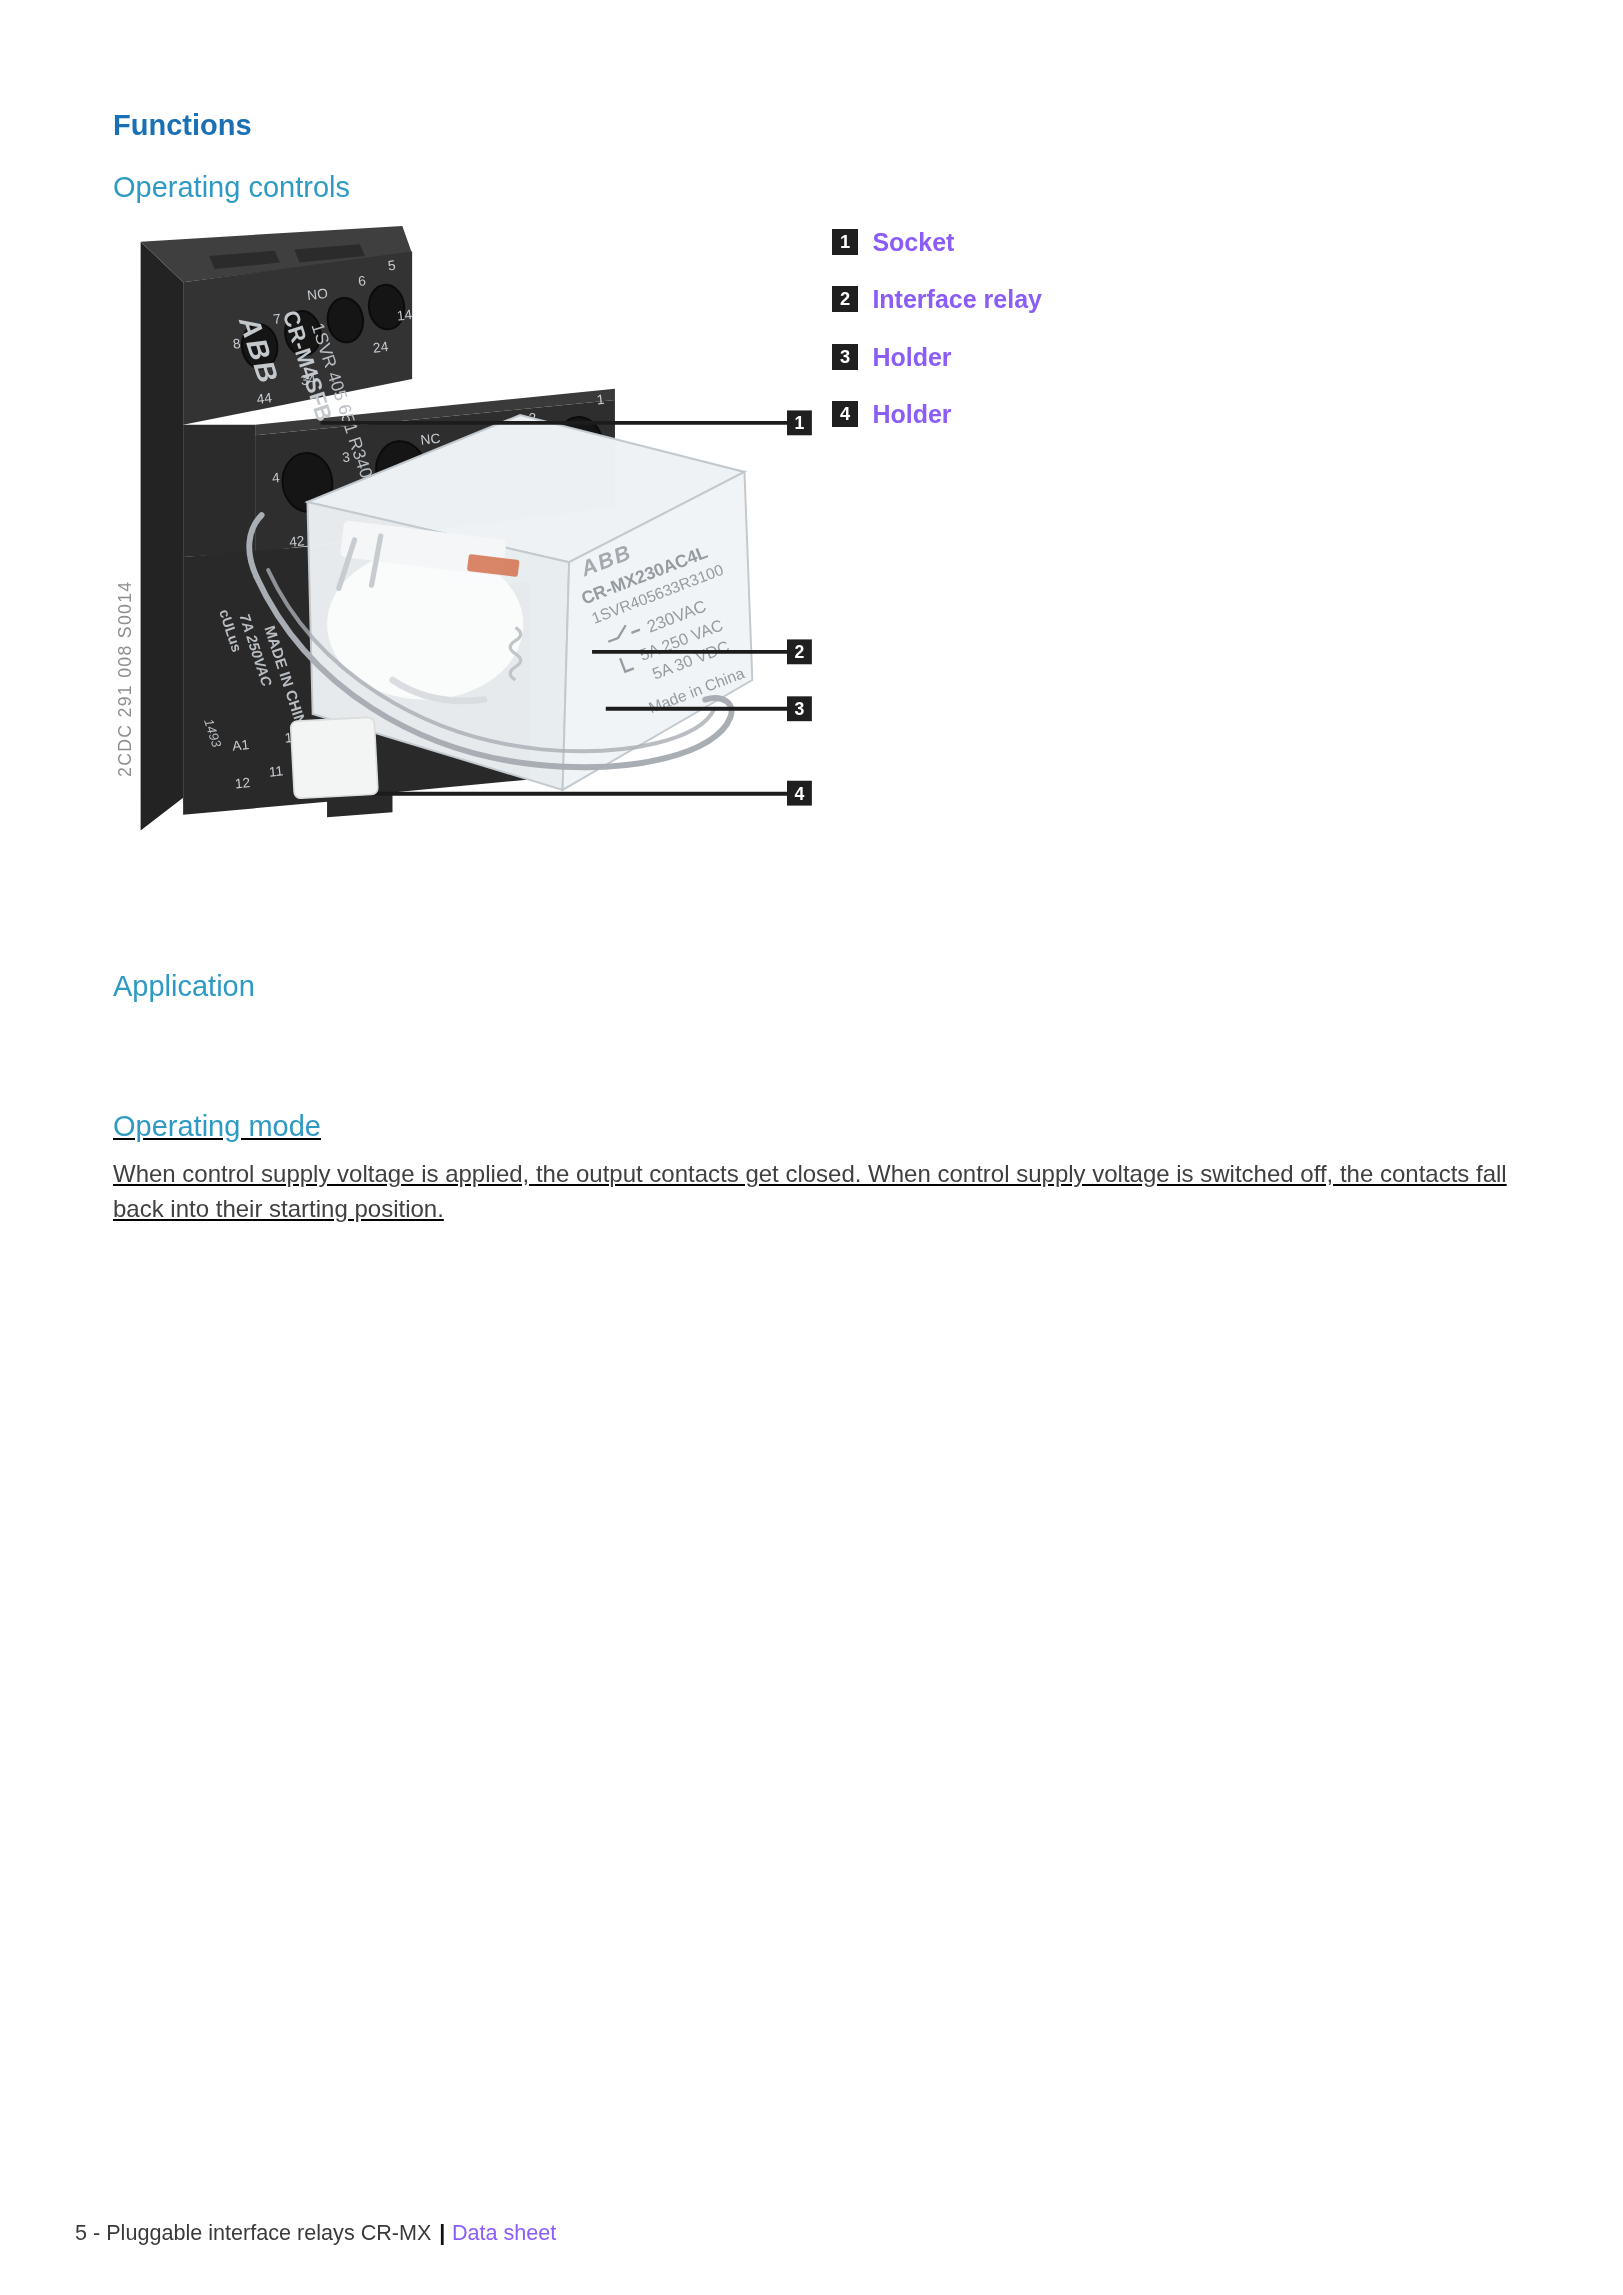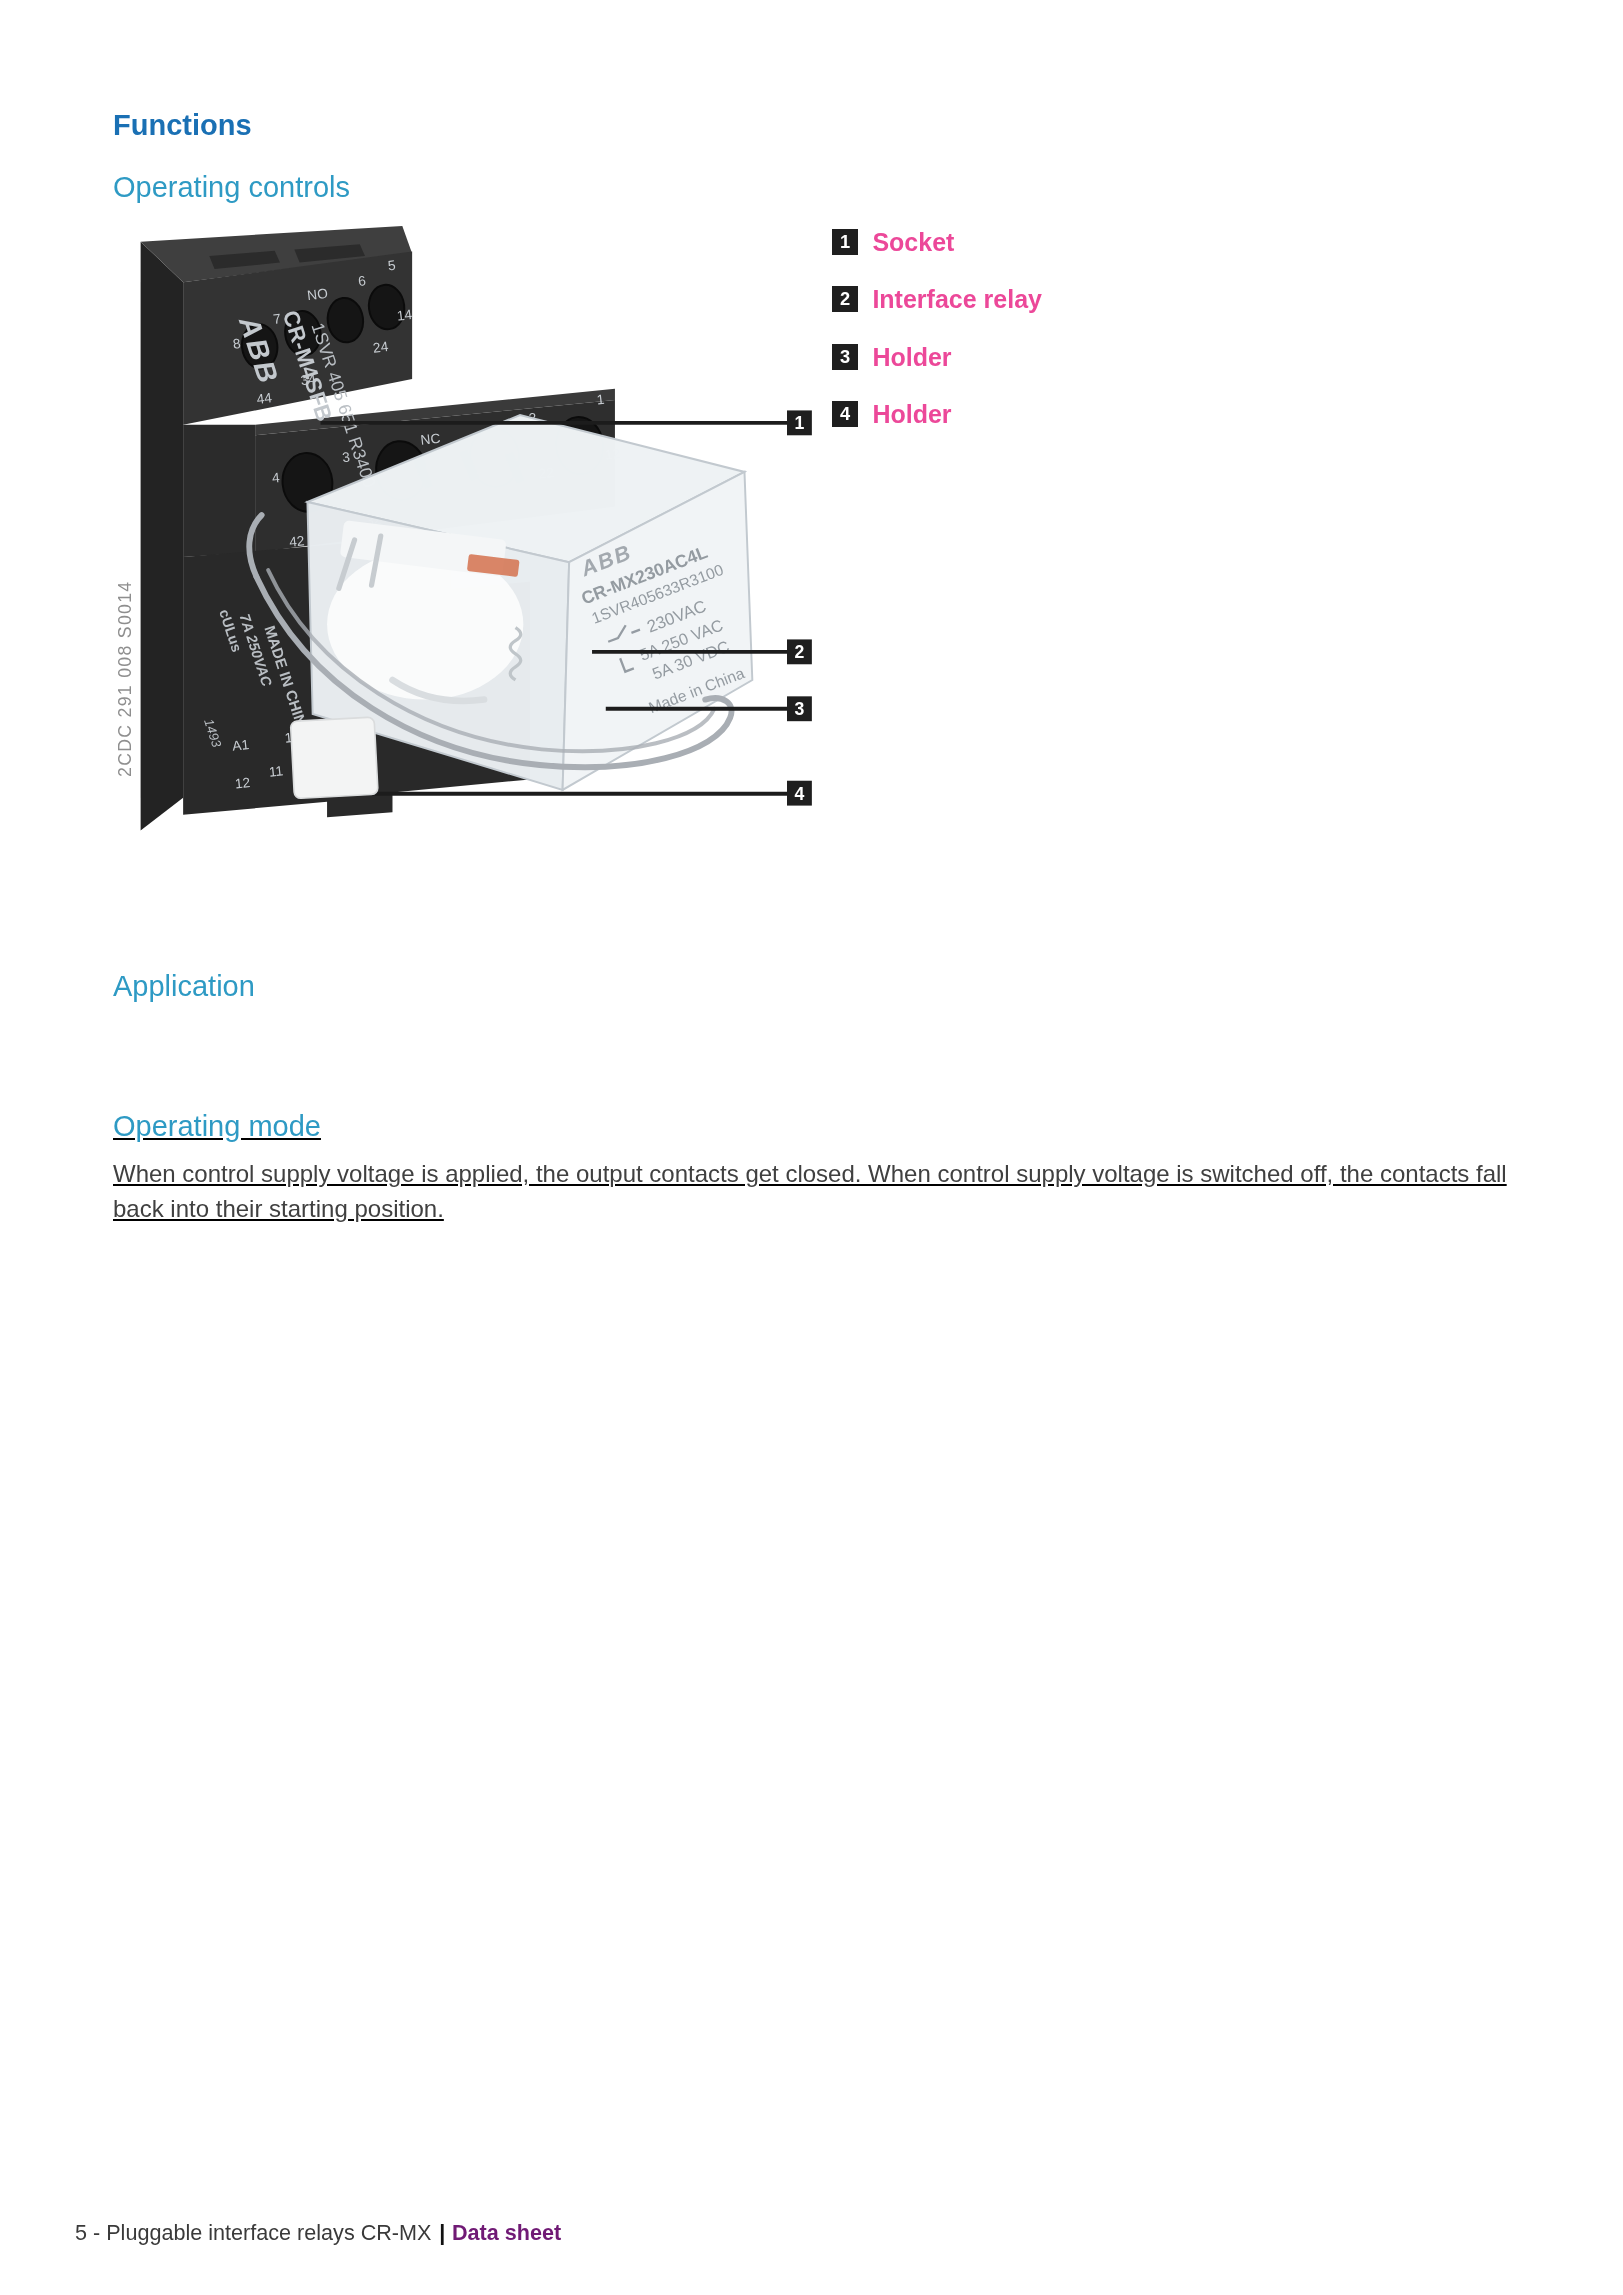--- a/index.html
+++ b/index.html
@@ -6,28 +6,28 @@
   body{width:1623px;height:2295px;position:relative;font-family:"Liberation Sans",sans-serif;overflow:hidden;}
   .abs{position:absolute;}
   .h-main{left:113px;top:109px;font-size:29px;font-weight:bold;color:#1a70b4;}
   .h-sub{font-size:29px;font-weight:normal;color:#2e9ac4;}
   #operating-controls{left:113px;top:171px;}
   .figure{left:111px;top:222px;width:720px;height:615px;}
   .vref{left:115px;top:777px;transform-origin:0 0;transform:rotate(-90deg);font-size:17.7px;color:#8e8e8e;letter-spacing:1.3px;white-space:nowrap;}
   .legend{left:832px;top:229px;width:393px;height:203px;}
   .legend-row{position:absolute;left:0;display:flex;align-items:center;gap:14.4px;height:26px;}
   .lg-square{width:26px;height:26px;background:#1f1f1f;color:#ffffff;font-size:18.3px;font-weight:bold;display:flex;align-items:center;justify-content:center;flex:0 0 26px;}
-  .lg-label{font-size:25px;font-weight:bold;color:#ec4899;white-space:nowrap;text-align:center;}
+  .lg-label{font-size:25px;font-weight:bold;color:#8b5cf6;white-space:nowrap;text-align:center;}
   .txt-section{left:113px;width:1394px;}
   #application{top:970px;}
   #operating-mode{top:1110px;text-decoration:underline;}
   .txt-section .h-sub{position:static;margin:0 0 13px 0;}
   .body-text{font-size:24px;line-height:35px;color:#404040;}
   .footer{left:75px;top:2220px;font-size:21.6px;color:#3a3a3a;white-space:nowrap;}
-  .ft-bold{font-weight:bold;color:#701a75;}
+  .ft-bold{font-weight:normal;color:#8b5cf6;}
   .ft-div{font-weight:bold;color:#111111;margin:0 6.5px 0 7.9px;}
   svg text{font-family:"Liberation Sans",sans-serif;}
 </style>
 </head>
 <body>
 
 <div class="abs h-main" id="functions-title">Functions</div>
 <div class="abs h-sub" id="operating-controls">Operating controls</div>
 
 <div class="abs figure">

